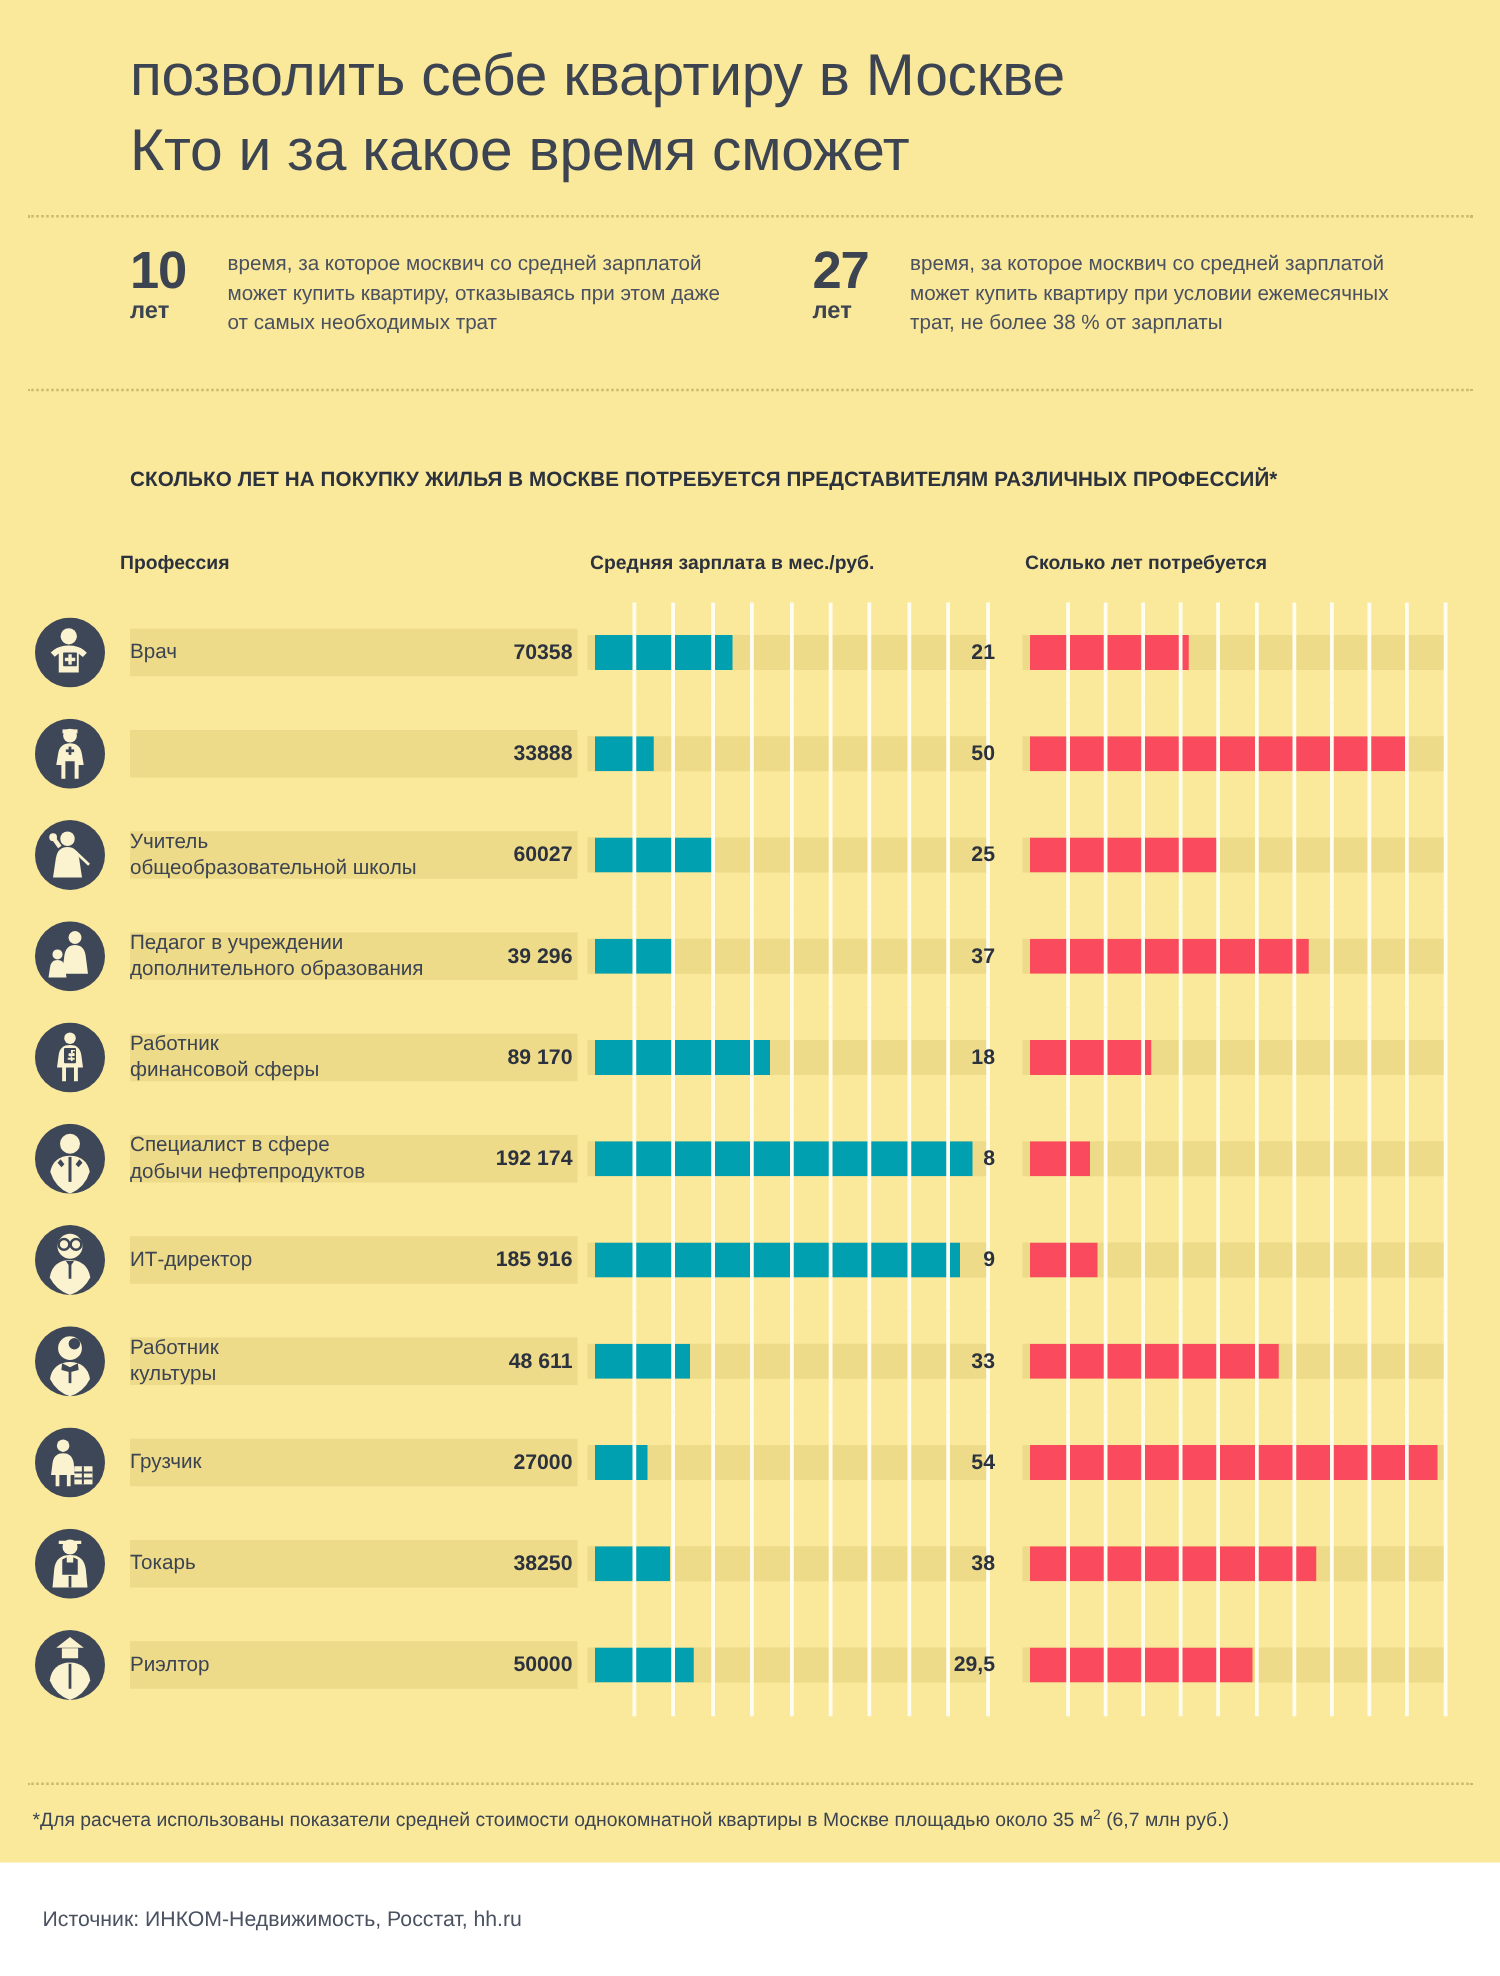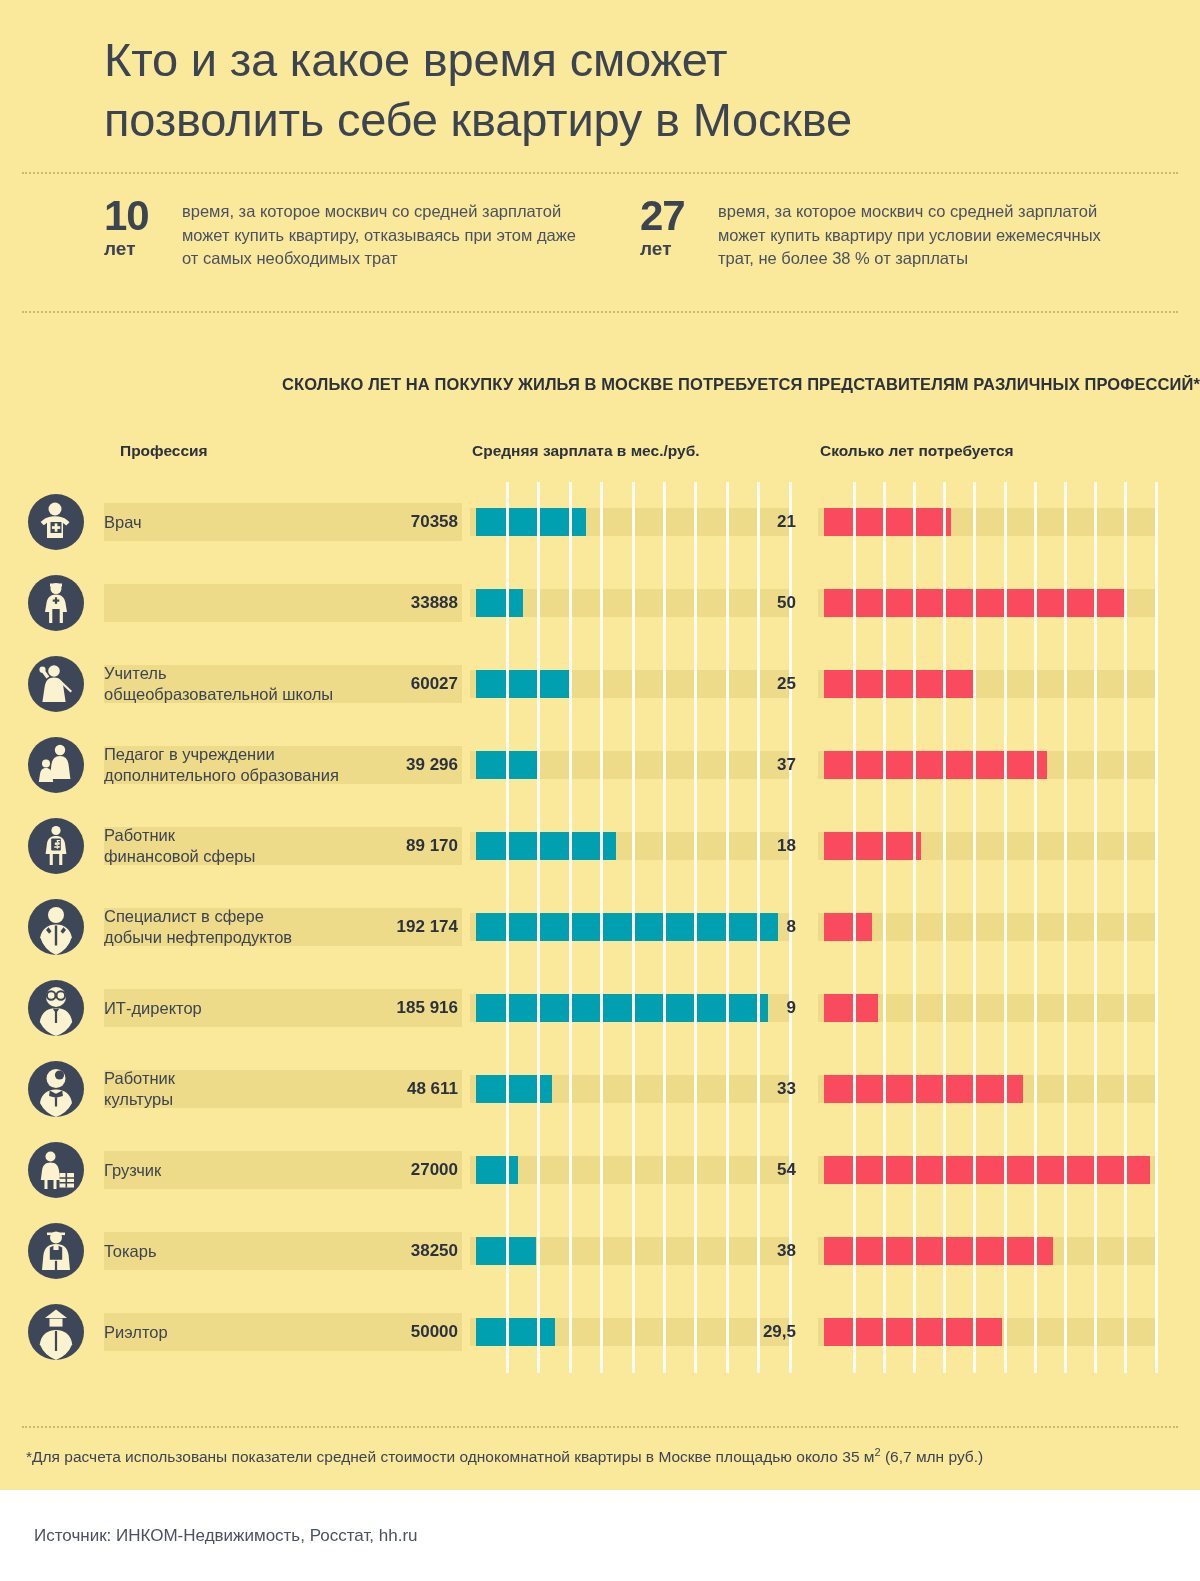--- a/index.html
+++ b/index.html
@@ -44,21 +44,21 @@
   
   .stats {
     display: flex;
     padding: 22px 0 18px 0;
   }
   .stat {
     display: flex;
     align-items: flex-start;
   }
   .stat.first { margin-left: 104px; width: 520px; }
-  .stat.second { margin-left: 16px; }
+  .stat.second { margin-left: 26px; }
   .stat-num-wrap {
     width: 78px;
     text-align: left;
     flex: 0 0 auto;
   }
   .stat-num {
     font-size: 42px;
     font-weight: bold;
     line-height: 0.95;
     color: #3c4452;
@@ -78,37 +78,36 @@
     max-width: 395px;
   }
 
   
   .section-title {
     font-size: 16.5px;
     font-weight: bold;
     letter-spacing: 0.1px;
     color: #2c323d;
     padding: 62px 0 0 104px;
-    text-align: right;
   }
 
   
   .col-heads {
     position: relative;
     height: 34px;
     margin-top: 48px;
   }
   .col-head {
     position: absolute;
     font-size: 15.5px;
     font-weight: bold;
     color: #2c323d;
     top: 0;
   }
-  .ch-prof { left: 120px; }
+  .ch-prof { left: 96px; }
   .ch-sal  { left: 472px; }
   .ch-yrs  { left: 820px; }
 
   
   .rows {
     position: relative;
     margin-top: 6px;
   }
   .row {
     position: relative;
@@ -228,22 +227,22 @@
     box-sizing: border-box;
   }
 </style>
 </head>
 <body>
 
 <div class="poster">
 
   <div class="title-block">
     <div class="title">
+      <div>позволить себе квартиру в Москве</div>
       <div>Кто и за какое время сможет</div>
-      <div>позволить себе квартиру в Москве</div>
     </div>
   </div>
 
   <div class="dotted-rule"></div>
 
   <div class="stats">
     <div class="stat first">
       <div class="stat-num-wrap">
         <div class="stat-num">10</div>
         <div class="stat-unit">лет</div>

